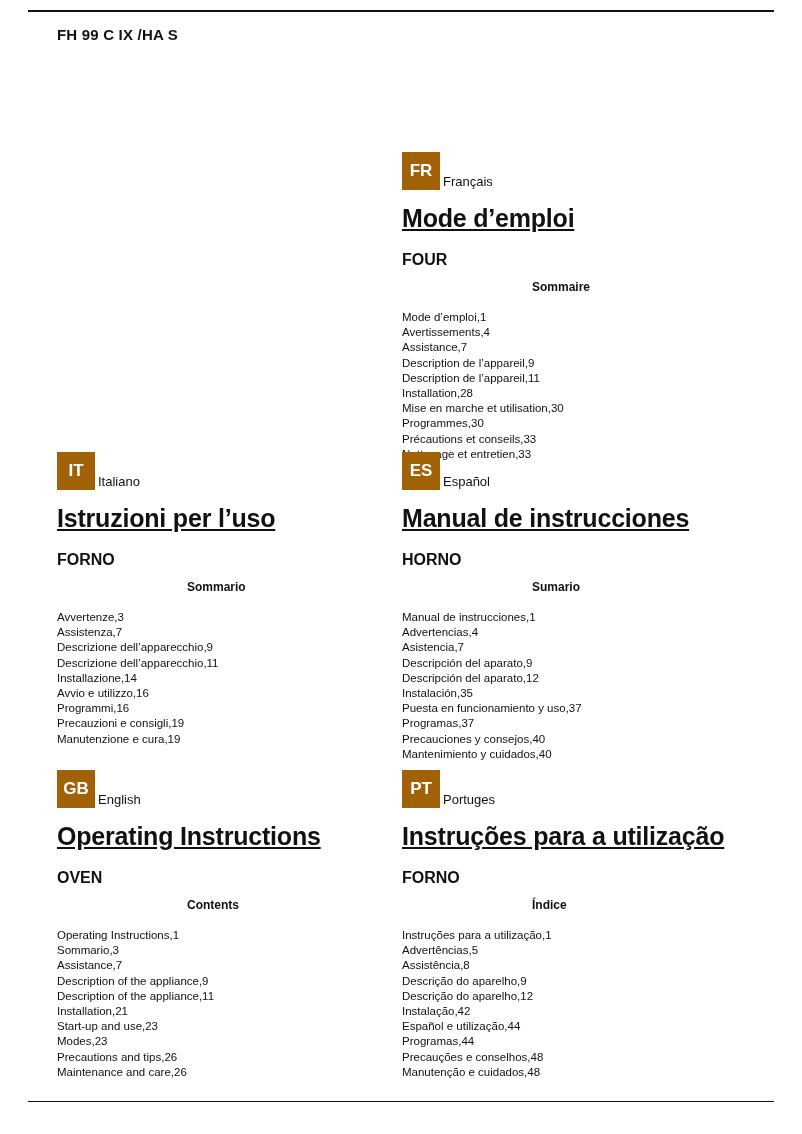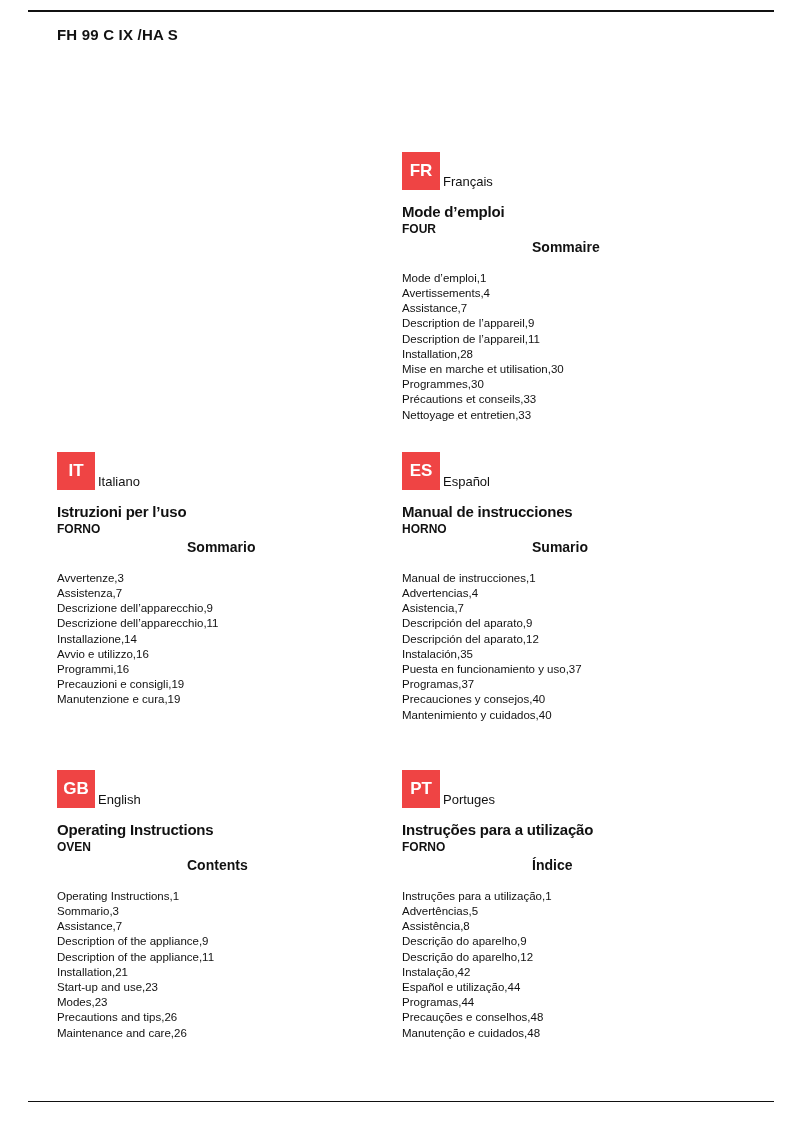--- a/index.html
+++ b/index.html
@@ -46,54 +46,55 @@
 
   .lang-row {
     display: flex;
     align-items: flex-end;
     gap: 3px;
     margin-bottom: 14px;
   }
   .badge {
     width: 38px;
     height: 38px;
-    background: #ef4444;
+    background: #a16207;
     color: #ffffff;
     font-weight: bold;
     font-size: 17px;
     display: flex;
     align-items: center;
     justify-content: center;
     flex: 0 0 auto;
   }
   .lang-name {
     font-size: 13px;
     font-weight: normal;
     padding-bottom: 1px;
     white-space: nowrap;
   }
 
   .sec-title {
     margin: 0;
-    font-size: 15px;
+    font-size: 25px;
     line-height: 1.12;
     font-weight: bold;
     letter-spacing: -0.2px;
     white-space: nowrap;
+    text-decoration: underline;
   }
   .sec-subtitle {
+    font-size: 16px;
+    font-weight: bold;
+    margin-top: 19px;
+  }
+  .toc-label {
     font-size: 12px;
     font-weight: bold;
-    margin-top: 1px;
-  }
-  .toc-label {
-    font-size: 14px;
-    font-weight: bold;
     margin-left: 130px;
-    margin-top: 3px;
+    margin-top: 11px;
   }
   .toc {
     margin-top: 16px;
     font-size: 11.5px;
     line-height: 15.2px;
   }
   .toc-line { white-space: nowrap; }
 </style>
 </head>
 <body>

